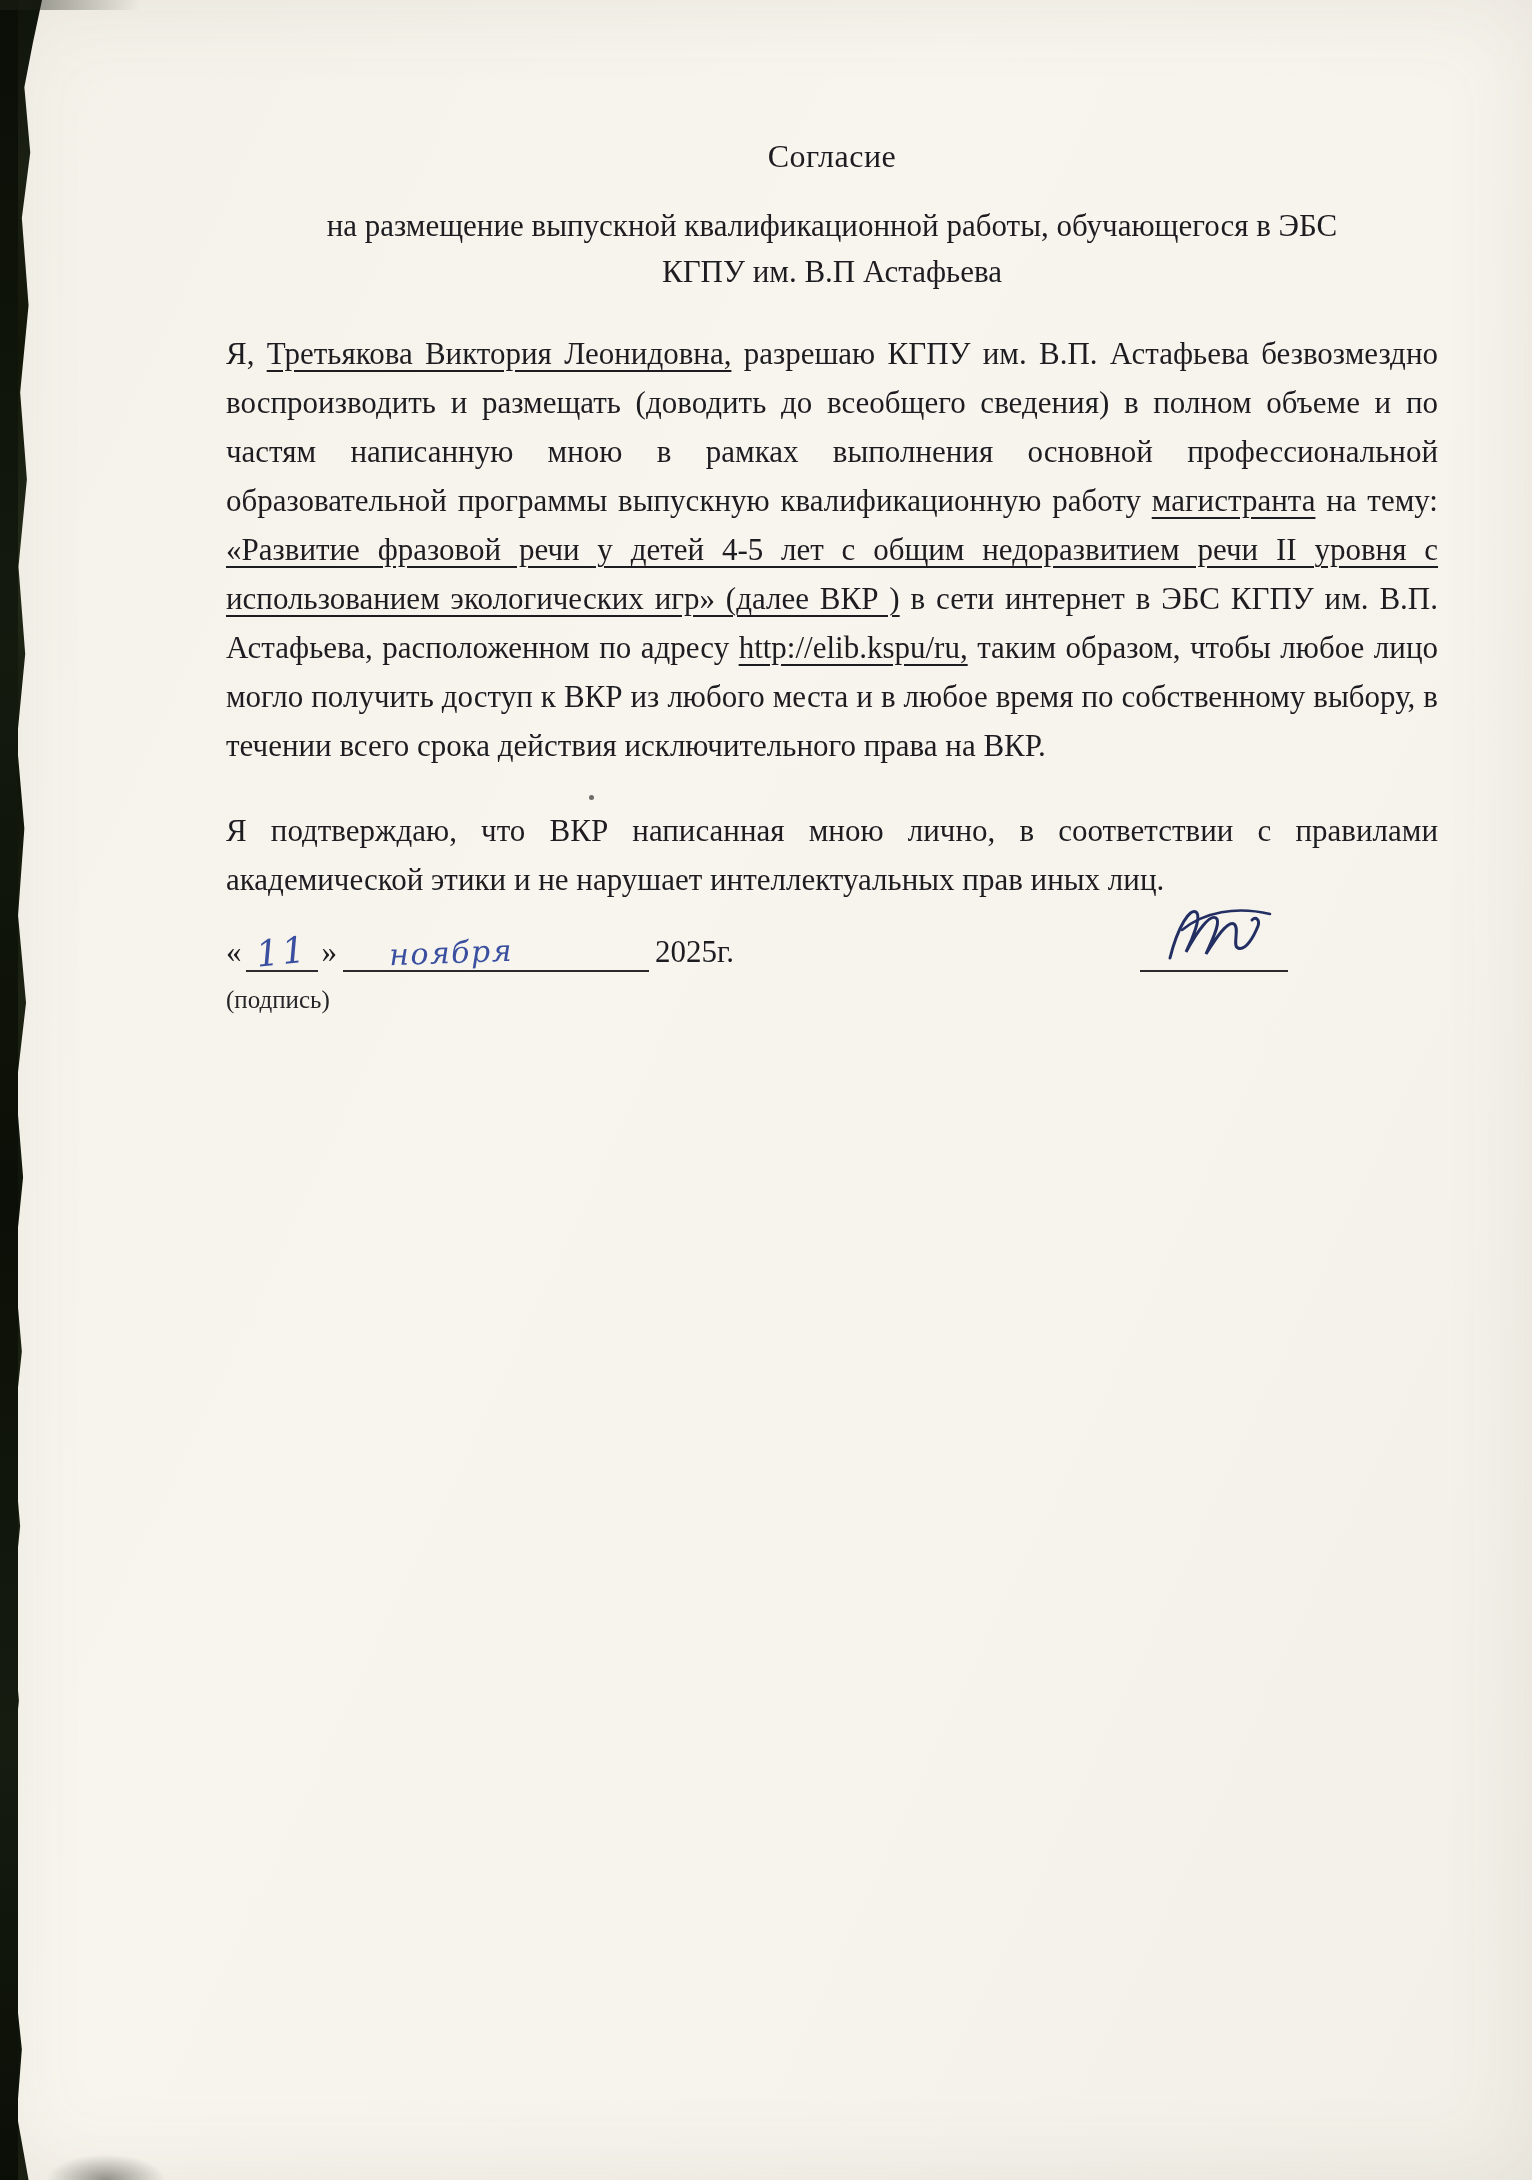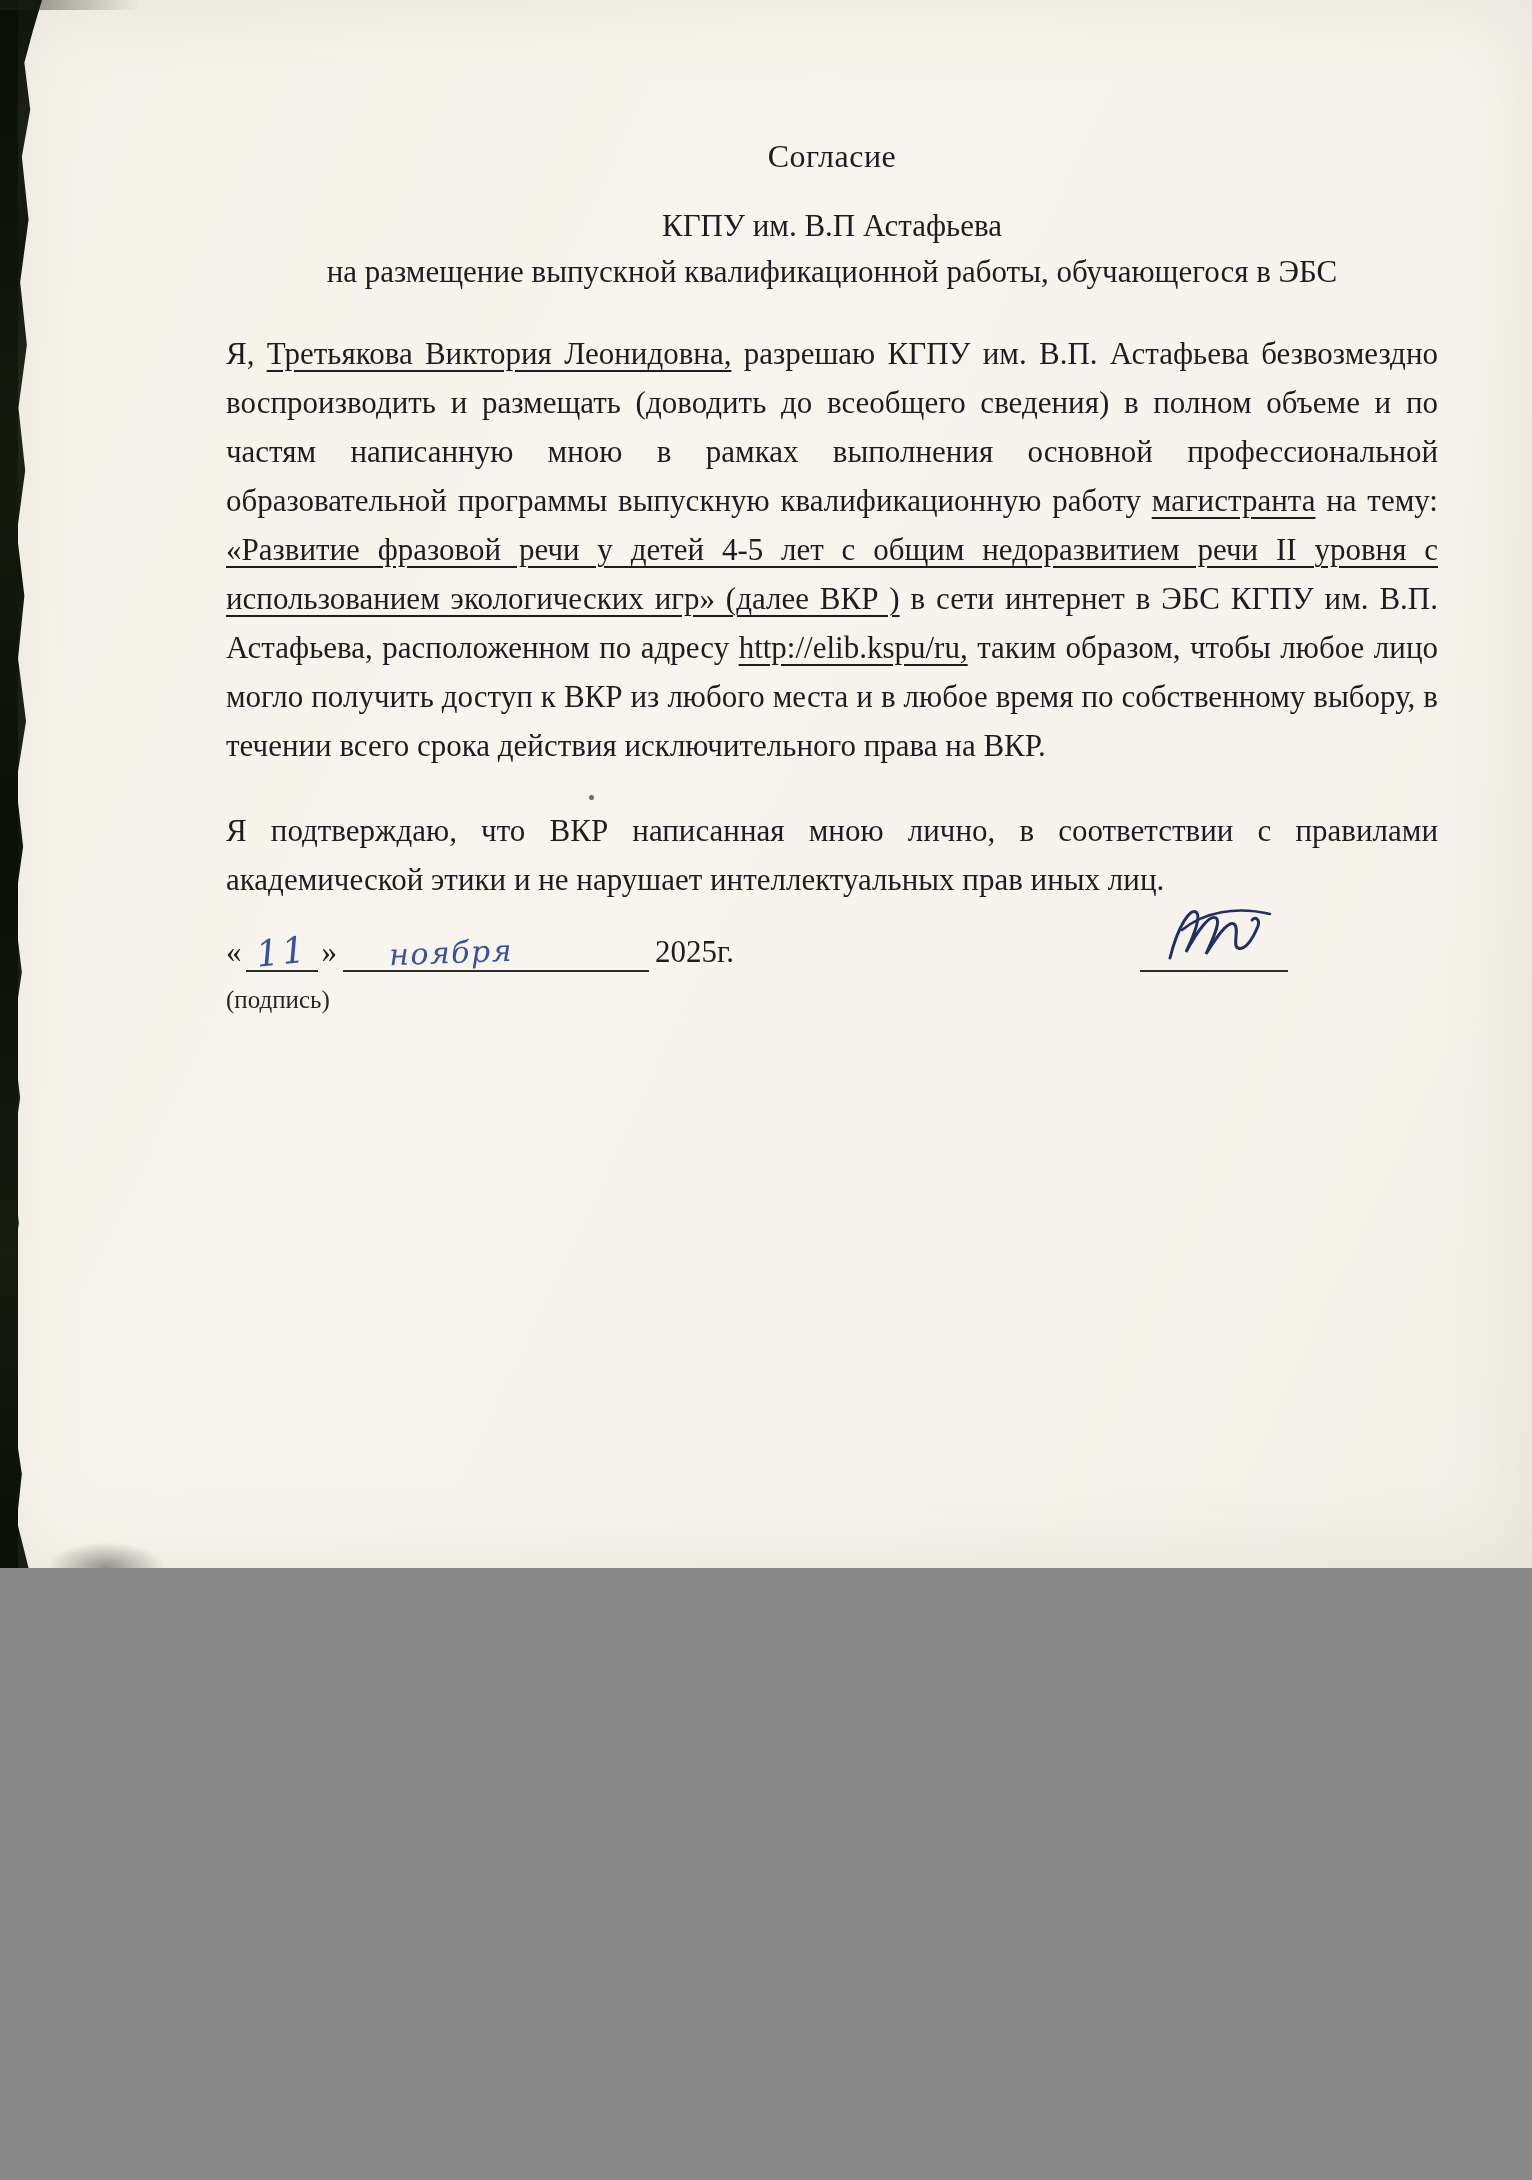--- a/index.html
+++ b/index.html
@@ -1,18 +1,18 @@
 <!DOCTYPE html>
 <html><head>
 <meta charset="utf-8">
 <style>
   html,body { margin:0; padding:0; background:#888; }
   .page {
     position:relative;
-    width:1532px; height:1568px;
+    width:1532px; height:2180px;
     background:linear-gradient(115deg,#f4f1e9 0%,#f8f5ee 38%,#f6f3ec 70%,#f2efe7 100%);
     box-shadow: inset 0 0 90px rgba(110,100,80,0.10);
     font-family:"Liberation Serif", serif;
     color:#1d1c20;
     overflow:hidden;
   }
 
   
   .scan-strip {
     position:absolute; left:0; top:0; width:42px; height:100%;
@@ -119,22 +119,22 @@
   <div class="scan-strip-inner"></div>
   <div class="corner-shade-top"></div>
   <div class="scan-smudge-bottom"></div>
   <div class="stray-dot"></div>
 
   <div class="content">
 
     <h1 class="title">Согласие</h1>
 
     <p class="subtitle">
+      <span class="block">на размещение выпускной квалификационной работы, обучающегося в ЭБС</span>
       <span class="block">КГПУ им. В.П Астафьева</span>
-      <span class="block">на размещение выпускной квалификационной работы, обучающегося в ЭБС</span>
     </p>
 
     <p class="body"><span>Я, </span><span class="u">Третьякова Виктория Леонидовна,</span><span> разрешаю КГПУ им. В.П. Астафьева безвозмездно воспроизводить и размещать (доводить до всеобщего сведения) в полном объеме и по частям написанную мною в рамках выполнения основной профессиональной образовательной программы выпускную квалификационную работу </span><span class="u">магистранта</span><span> на тему: </span><span class="u">«Развитие фразовой речи у детей 4-5 лет с общим недоразвитием речи II уровня с использованием экологических игр» (далее ВКР )</span><span> в сети интернет в ЭБС КГПУ им. В.П. Астафьева, расположенном по адресу </span><span class="u">http://elib.kspu/ru,</span><span> таким образом, чтобы любое лицо могло получить доступ к ВКР из любого места и в любое время по собственному выбору, в течении всего срока действия исключительного права на ВКР.</span></p>
 
     <p class="body">Я подтверждаю, что ВКР написанная мною лично, в соответствии с правилами академической этики и не нарушает интеллектуальных прав иных лиц.</p>
 
     <div class="date-row">
       <div class="date-left"><span>«</span><span class="blank day-blank"><span class="hand day">11</span></span><span>»</span><span class="blank month-blank"><span class="hand month">ноября</span></span><span>2025г.</span></div>
 
       <div class="sig-area">

